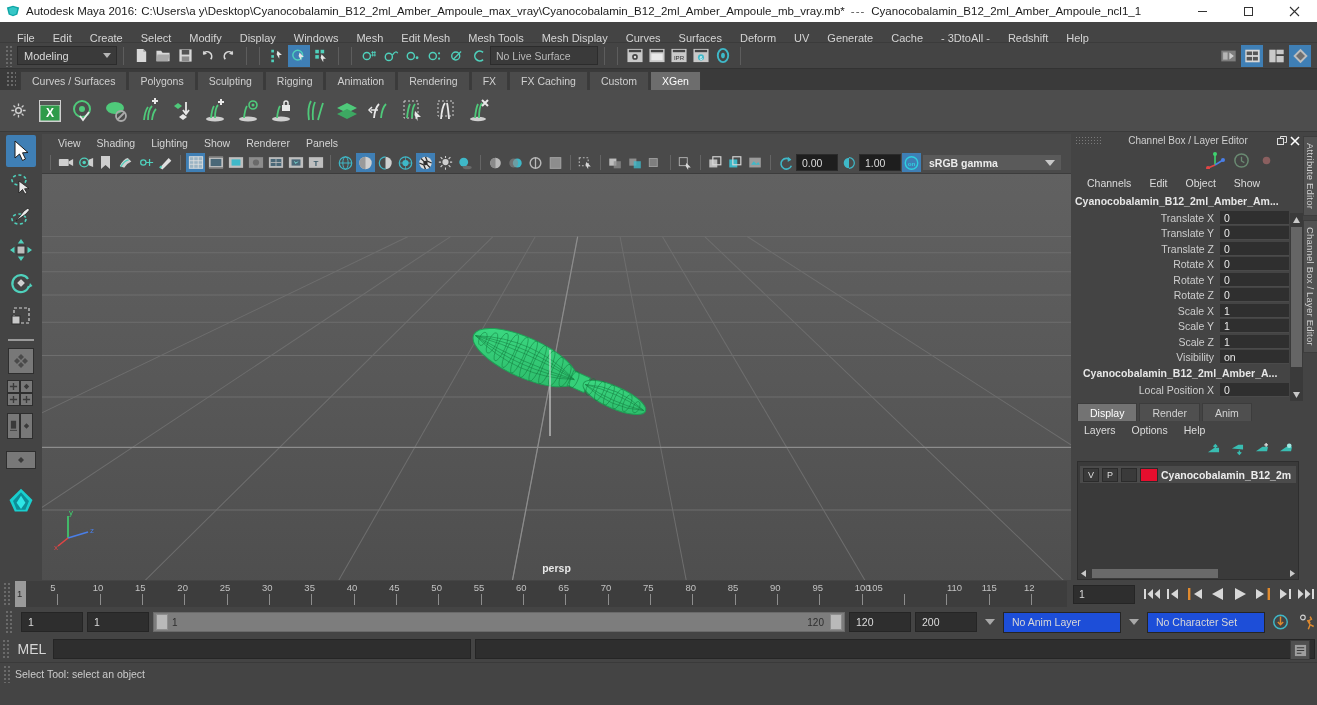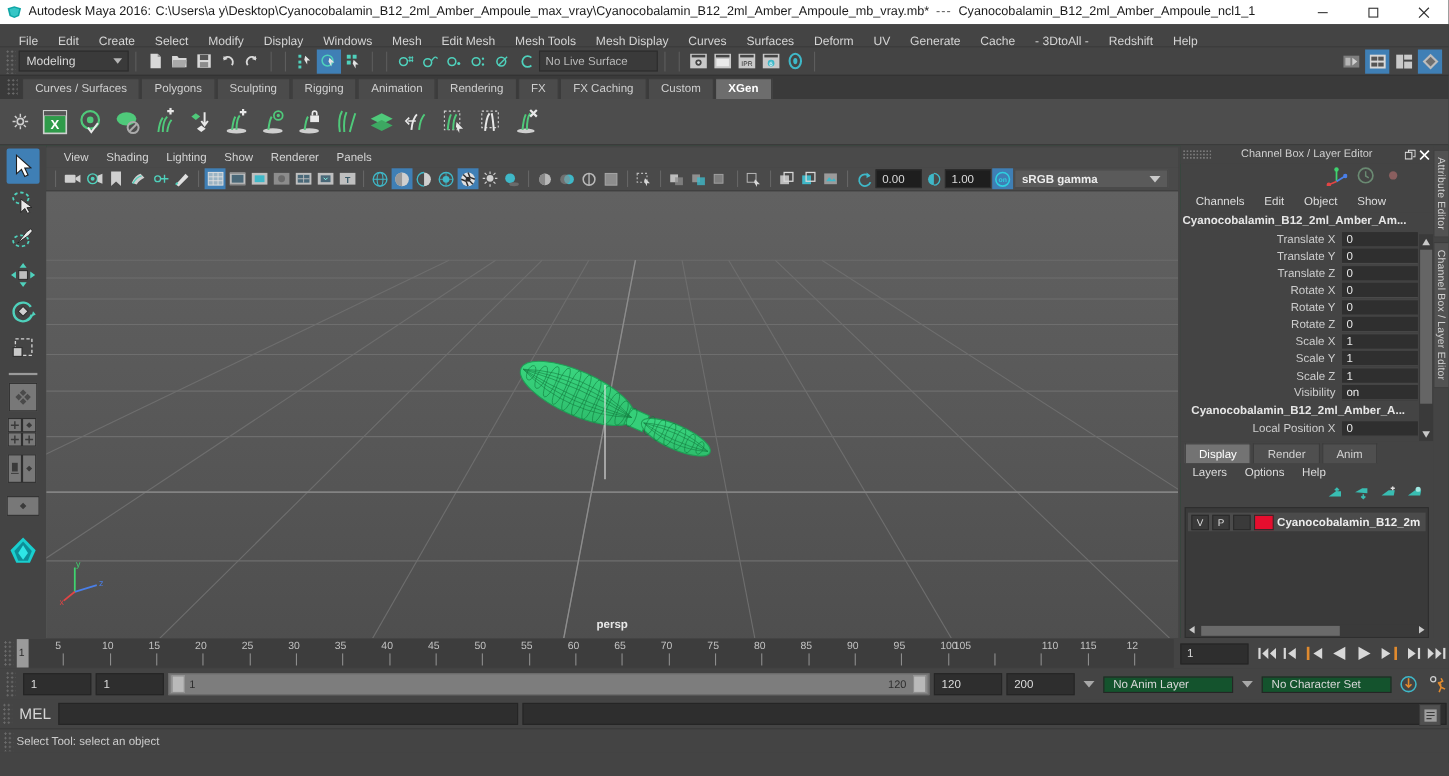--- a/index.html
+++ b/index.html
@@ -53,21 +53,21 @@
   }
   .right-tbtns { margin-left:auto; display:flex; align-items:center; padding-right:6px; gap:2px; }
 
   
   .shelftabs { height:22px; background:#3a3a3a; display:flex; align-items:flex-end; padding-left:4px;
      border-top:1px solid #333;}
   .shelftabs .grip { width:10px; height:16px; margin:0 4px 3px 2px;
      background-image:radial-gradient(circle,#6a6a6a .8px,transparent 1px); background-size:4px 4px;}
   .shtab { height:19px; line-height:19px; padding:0 11px; font-size:10.5px; color:#cfcfcf;
      background:#4b4b4b; margin-right:1px; border:1px solid #3b3b3b; border-bottom:none;}
-  .shtab.active { background:#6d6d6d; color:#fff;font-weight:bold; }
+  .shtab.active { background:#6d6d6d; color:#fff; }
   .shelfbar { height:42px; background:#4d4d4d; display:flex; align-items:center; padding-left:4px; gap:3px;
      border-bottom:1px solid #3a3a3a;}
   .shelf-setting { width:28px; height:34px; display:flex; align-items:center; justify-content:center; }
   .shicon { width:30px; height:32px; display:flex; align-items:center; justify-content:center; }
 
   
   .body-row { display:flex; height:448px; background:#14532d; }
   .toolbox { width:42px; background:#444444; display:flex; flex-direction:column; align-items:center;
      padding-top:3px; gap:1px; }
   .tool { width:30px; height:32px; display:flex; align-items:center; justify-content:center; border-radius:2px;}
@@ -156,21 +156,21 @@
   .pbbtn { width:22px;height:22px;display:flex;align-items:center;justify-content:center;}
 
   .range-row { height:28px; background:#444; display:flex; align-items:center; gap:4px; padding-left:2px; }
   .rfield { width:62px;height:20px;background:#2e2e2e;border:1px solid #252525;font-size:10.5px;color:#dcdcdc;
      display:flex;align-items:center;padding-left:6px;}
   .rangebar { flex:1;height:20px;background:#7d7d7d;border:1px solid #6a6a6a;display:flex;align-items:center;
      justify-content:space-between;padding:0 2px;position:relative;}
   .rb-handle{width:12px;height:16px;background:#b9b9b9;border:1px solid #8e8e8e;}
   .rb-minlab{position:absolute;left:18px;font-size:10px;color:#2e2e2e;}
   .rb-maxlab{position:absolute;right:20px;font-size:10px;color:#2e2e2e;}
-  .selbox { width:118px;height:15px;background:#14532d;border:1px solid #252525;font-size:10.5px;color:#d8d8d8;
+  .selbox { width:118px;height:21px;background:#1d4ed8;border:1px solid #252525;font-size:10.5px;color:#d8d8d8;
      display:flex;align-items:center;padding-left:8px;text-align:center;}
   .ddcaret { width:0;height:0;border-left:5px solid transparent;border-right:5px solid transparent;
      border-top:6px solid #a8a8a8;margin:0 4px;}
 
   .mel-row { height:26px;background:#444;display:flex;align-items:center;gap:4px;padding-left:2px;}
   .mel-grip{width:9px;height:20px;background-image:radial-gradient(circle,#6a6a6a .8px,transparent 1px);
      background-size:4px 4px;}
   .mel-lbl{font-size:14px;color:#d6d6d6;width:34px;text-align:center;}
   .mel-input{width:418px;height:20px;background:#2e2e2e;border:1px solid #252525;}
   .mel-out{flex:1;height:20px;background:#2e2e2e;border:1px solid #252525;margin-right:2px;}

